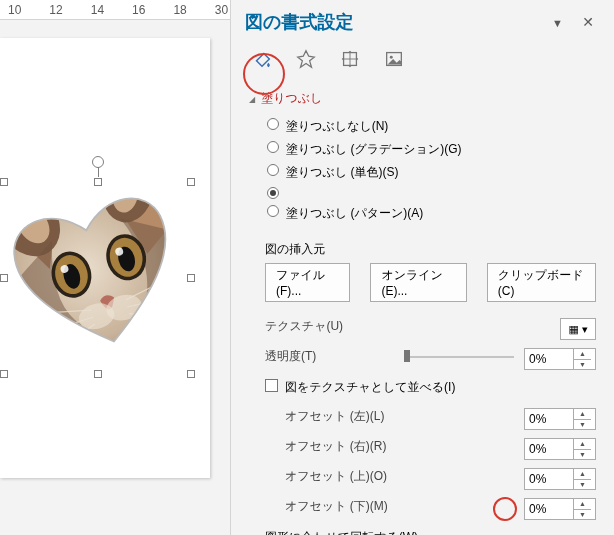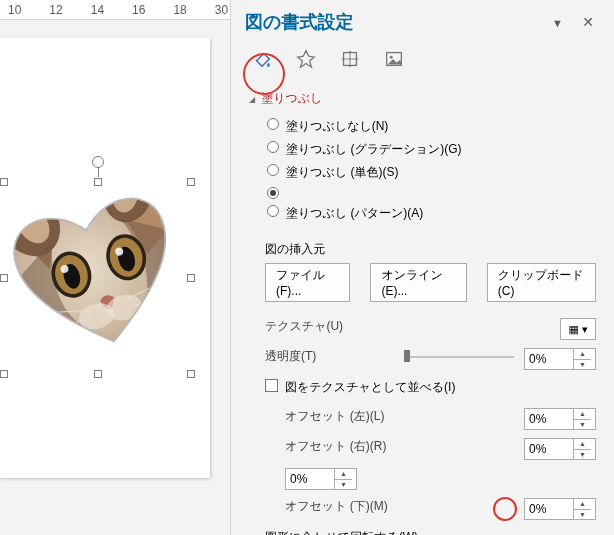--- a/index.html
+++ b/index.html
@@ -235,20 +235,21 @@
           <div class="lbl">オフセット (右)(R)</div>
           <div class="spin">
             <input value="0%" style="">
             <div class="arrows">
               <div>▲</div>
               <div>▼</div>
             </div>
           </div>
         </div>
       <div class="field-row">
+          <div class="lbl">オフセット (上)(O)</div>
           <div class="spin">
             <input value="0%" style="">
             <div class="arrows">
               <div>▲</div>
               <div>▼</div>
             </div>
           </div>
         </div>
       <div class="field-row">
           <div class="lbl">オフセット (下)(M)</div>

